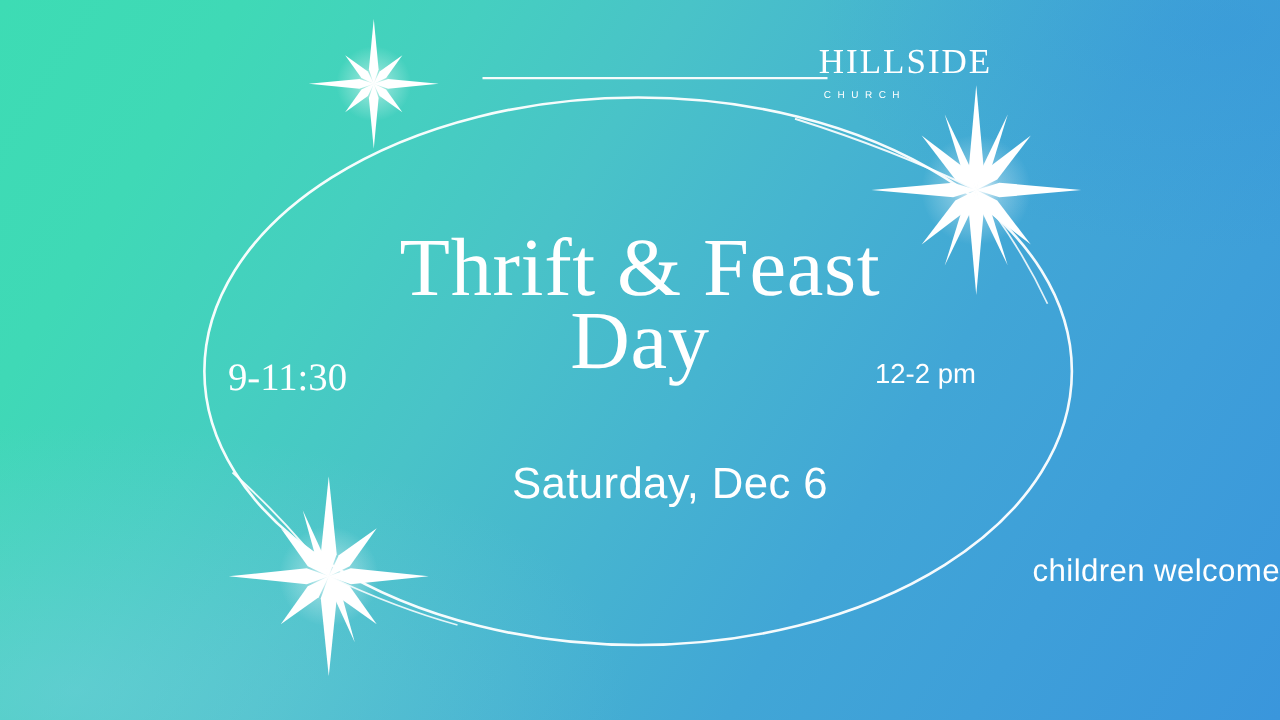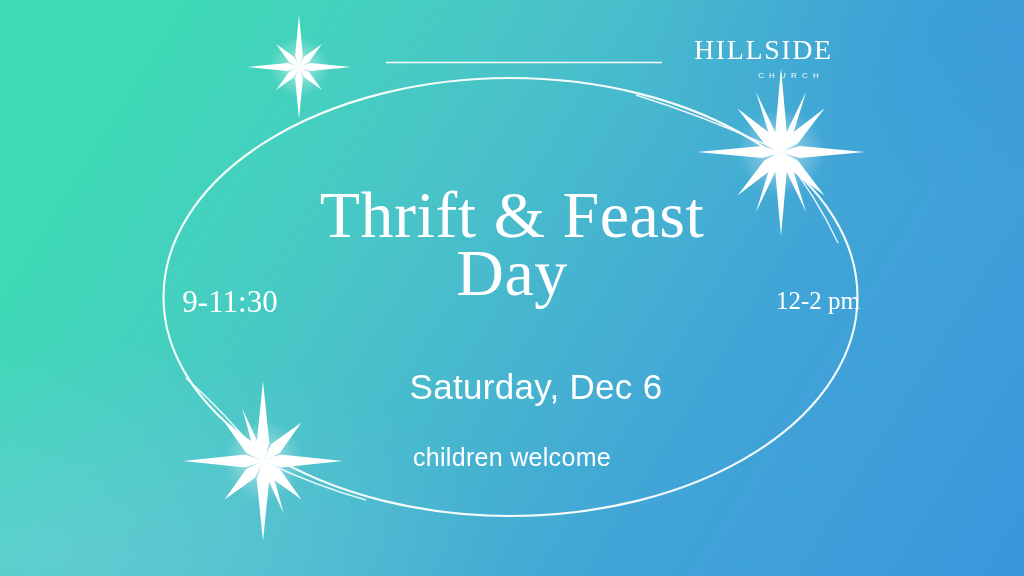--- a/index.html
+++ b/index.html
@@ -49,23 +49,22 @@
     height: 576px;
     pointer-events: none;
   }
 
   
   .logo {
     position: absolute;
     left: 655px;
     top: 36px;
     width: 130px;
-    text-align: right;
+    text-align: left;
     color: #ffffff;
-    margin-left: 39px;
   }
   .logo-word {
     font-family: "Liberation Serif", serif;
     font-size: 28px;
     line-height: 1.0;
     letter-spacing: 1.6px;
     font-weight: 400;
     color: #ffffff;
     white-space: nowrap;
   }
@@ -113,41 +112,41 @@
     font-size: 31px;
     line-height: 1.0;
     font-weight: 400;
   }
   .time-left .l2 { display: block; margin-top: 2px; }
 
   .time-right {
     left: 700px;
     top: 288px;
     width: 160px;
-    text-align: right;
-    font-family: Liberation Serif, serif;
-    font-size: 25px;
+    text-align: left;
+    font-family: Liberation Sans, sans-serif;
+    font-size: 22px;
     line-height: 1.0;
     font-weight: 400;
   }
 
   .date {
     left: 0; right: 0;
     top: 367px;
     text-align: center;
     font-size: 35px;
     font-weight: 300;
     letter-spacing: 0.3px;
     padding-left: 48px;
   }
 
   .tagline {
     left: 0; right: 0;
     top: 443px;
-    text-align: center;
+    text-align: right;
     font-size: 25px;
     font-weight: 300;
     letter-spacing: 0.3px;
   }
 </style>
 </head>
 <body>
 
 <div id="poster">
 

